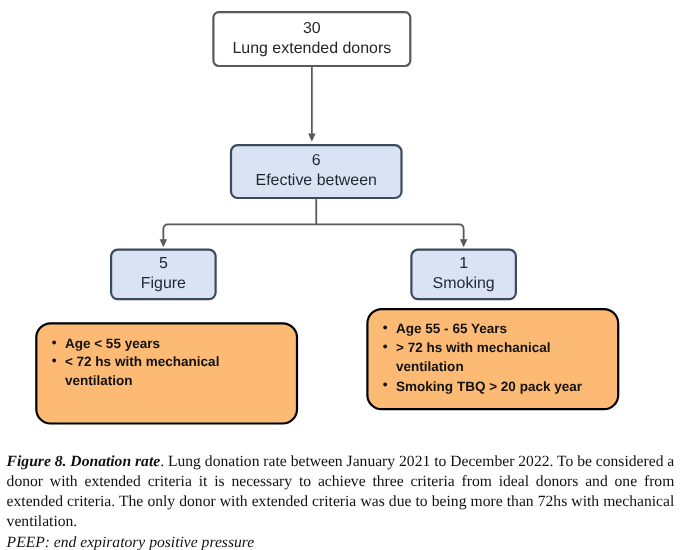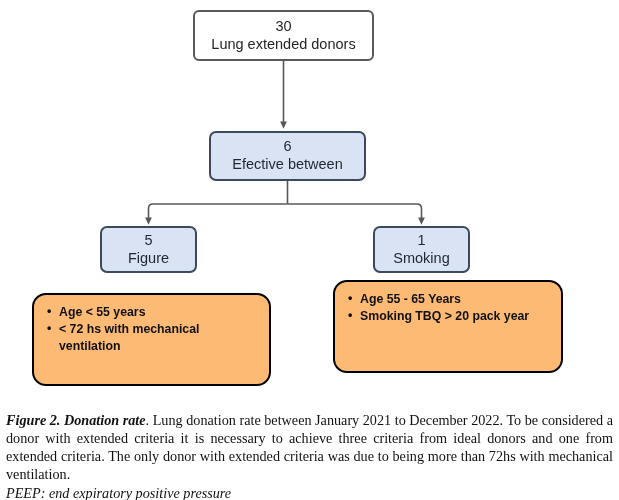--- a/index.html
+++ b/index.html
@@ -202,22 +202,23 @@
   <div class="criteria criteria-left">
     <ul>
       <li>Age &lt; 55 years</li>
       <li>&lt; 72 hs with mechanical ventilation</li>
     </ul>
   </div>
 
   <div class="criteria criteria-right">
     <ul>
       <li>Age 55 - 65 Years</li>
+      <li>&gt; 72 hs with mechanical ventilation</li>
       <li>Smoking TBQ &gt; 20 pack year</li>
     </ul>
   </div>
 
 </div>
 
 <div id="caption">
-  <span class="cap-body"><span class="cap-lead">Figure 2. Donation rate</span><span>. Lung donation rate between January 2021 to December 2022. To be considered a donor with extended criteria it is necessary to achieve three criteria from ideal donors and one from extended criteria. The only donor with extended criteria was due to being more than 72hs with mechanical ventilation.</span></span>
+  <span class="cap-body"><span class="cap-lead">Figure 8. Donation rate</span><span>. Lung donation rate between January 2021 to December 2022. To be considered a donor with extended criteria it is necessary to achieve three criteria from ideal donors and one from extended criteria. The only donor with extended criteria was due to being more than 72hs with mechanical ventilation.</span></span>
   <span class="cap-abbrev">PEEP: end expiratory positive pressure</span>
 </div>
 
 </body></html>

